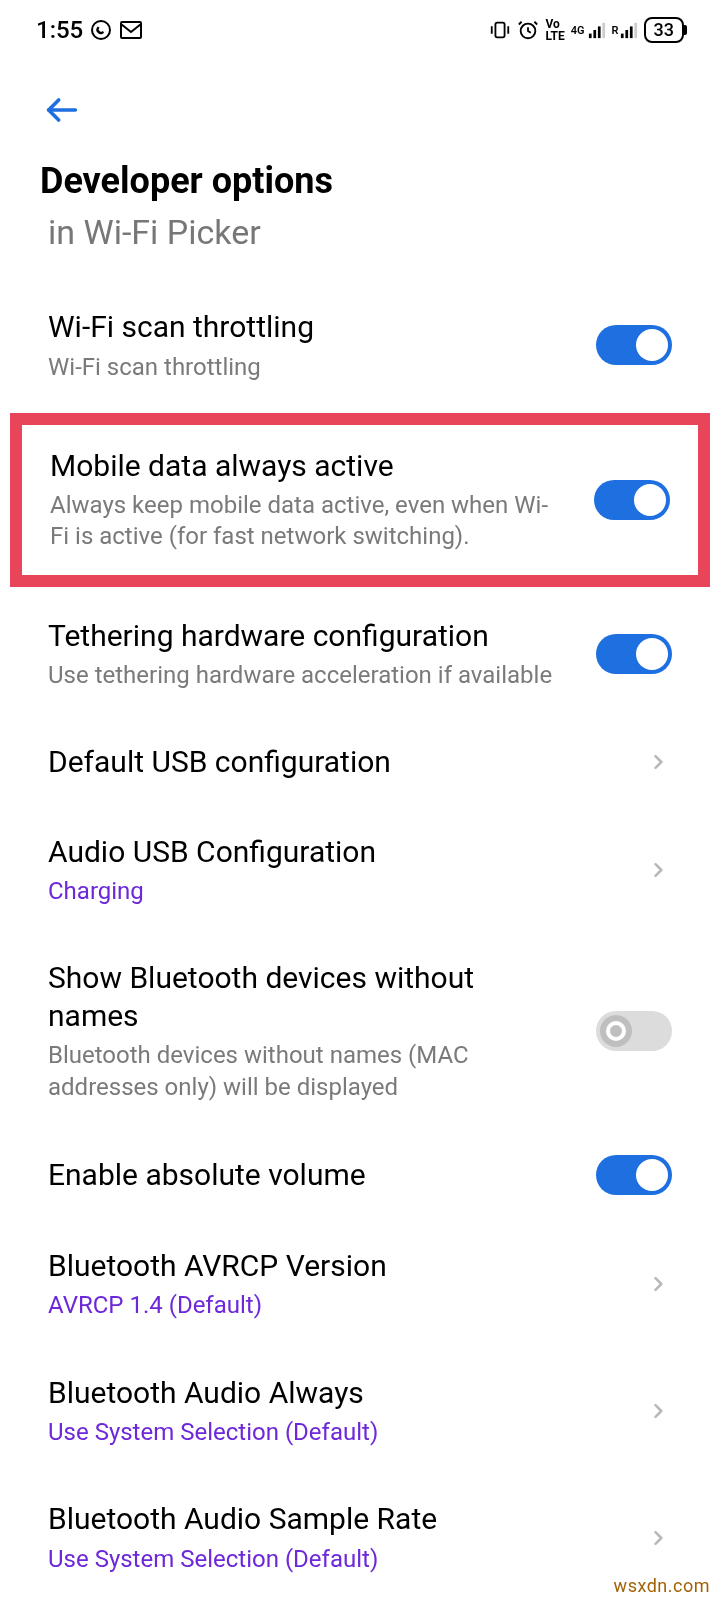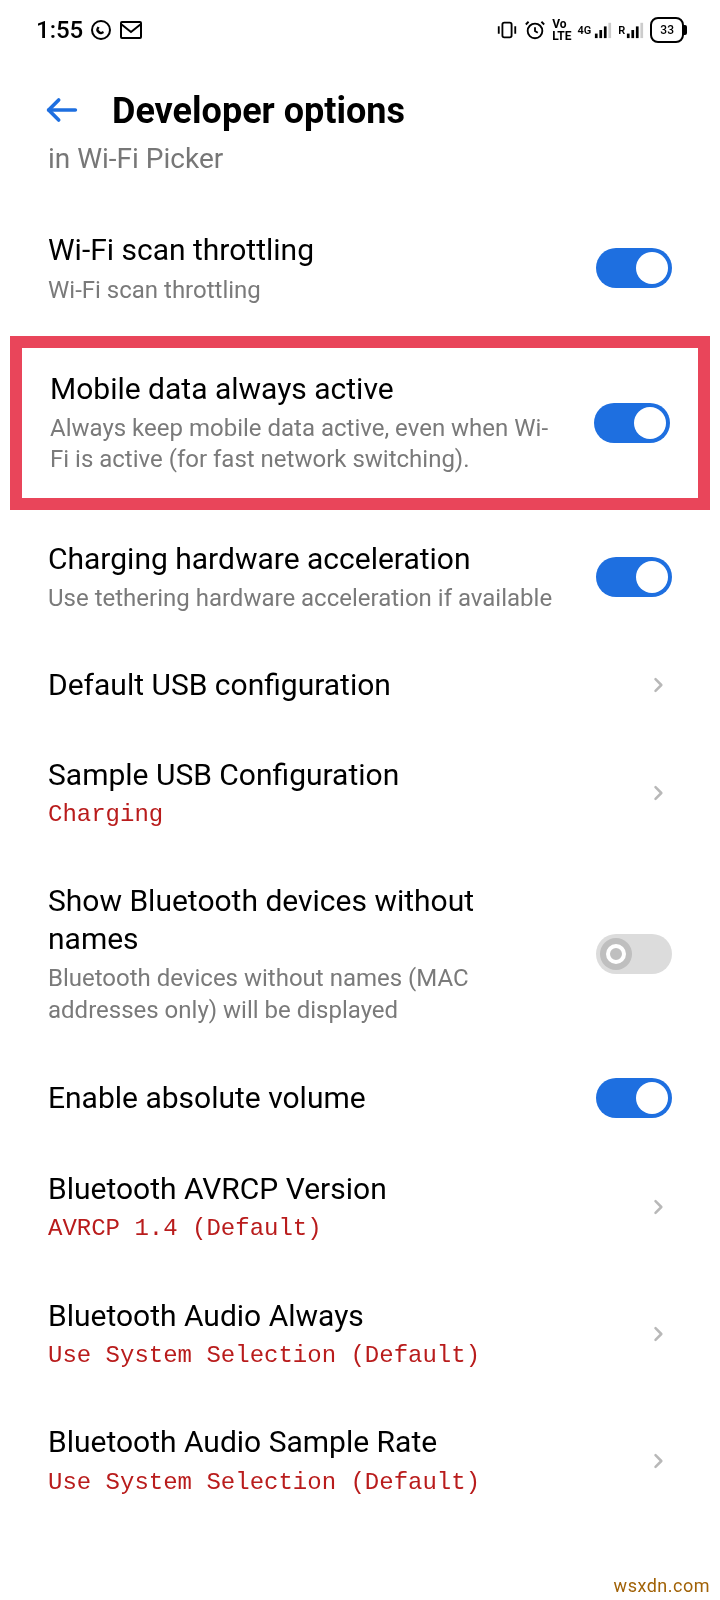--- a/index.html
+++ b/index.html
@@ -1,32 +1,32 @@
 <!DOCTYPE html>
 <html><head>
 <meta charset="utf-8">
 <style>
   * { box-sizing: border-box; margin: 0; padding: 0; }
   html, body { width: 720px; height: 1600px; font-family: -apple-system, Roboto, "Helvetica Neue", Arial, sans-serif; background: #fff; color: #000; overflow: hidden; }
   .statusbar { height: 60px; display: flex; align-items: center; justify-content: space-between; padding: 0 36px; font-size: 24px; font-weight: 500; }
   .status-left, .status-right { display: flex; align-items: center; gap: 6px; }
   .status-right { gap: 6px; }
   .status-icon { display: inline-flex; align-items: center; justify-content: center; }
-  .battery { border: 2px solid #000; border-radius: 8px; padding: 0 8px; font-size: 12px; line-height: 22px; font-weight: 500; position: relative; }
+  .battery { border: 2px solid #000; border-radius: 8px; padding: 0 8px; font-size: 18px; line-height: 22px; font-weight: 500; position: relative; }
   .battery::after { content:""; position:absolute; right:-5px; top:6px; width:3px; height:10px; background:#000; border-radius:0 2px 2px 0;}
-  .header { display: flex; align-items: flex-end; gap: 28px; padding: 28px 40px 12px 40px; }
+  .header { display: flex; align-items: flex-start; gap: 28px; padding: 28px 40px 12px 40px; flex-direction: column; }
   .back { width: 44px; height: 44px; display: flex; align-items: center; justify-content: center; cursor: pointer; }
   .title { font-size: 36px; font-weight: 700; }
   .scroll { padding: 0 0 40px 0; }
-  .partial { color: #777; font-size: 28px; padding: 0 48px 30px 48px; margin-top: -2px; }
+  .partial { color: #777; font-size: 34px; padding: 0 48px 30px 48px; margin-top: -2px; }
   .item { padding: 26px 48px; display: flex; align-items: center; justify-content: flex-end; gap: 24px; cursor: pointer; }
   .item .text { flex: 1; min-width: 0; }
   .item .primary { font-size: 30px; color: #000; font-weight: 400; line-height: 1.25; }
   .item .secondary { font-size: 24px; color: #7a7a7a; margin-top: 6px; line-height: 1.3; }
-  .item .secondary.blue { color: #b91c1c; font-family: Liberation Mono, monospace; }
+  .item .secondary.blue { color: #6d28d9; }
   .toggle { width: 76px; height: 40px; border-radius: 20px; position: relative; flex-shrink: 0; }
   .toggle.on { background: #1e6fe0; }
   .toggle.off { background: #dcdcdc; }
   .toggle .knob { position: absolute; top: 4px; width: 32px; height: 32px; border-radius: 50%; background: #fff; }
   .toggle.on .knob { right: 4px; }
   .toggle.off .knob { left: 4px; background: #bfbfbf; }
   .toggle.off .knob::after { content:""; position:absolute; inset:0; margin:auto; width:12px; height:12px; border:4px solid #fff; border-radius:50%; }
   .chevron { width: 28px; height: 28px; flex-shrink: 0; color: #b8b8b8; display:flex; align-items:center; justify-content:center; }
   .highlight-wrap { border: 12px solid #e9455a; margin: 4px 10px 4px 10px; }
   .highlight-wrap .item { padding: 22px 28px; gap: 36px; }
@@ -118,42 +118,42 @@
         <div class="secondary">Always keep mobile data active, even when Wi-Fi is active (for fast network switching).</div>
       </div>
       <div class="toggle on">
           <div class="knob"></div>
         </div>
     </div>
   </div>
 
   <div class="item">
     <div class="text">
-      <div class="primary">Charging hardware acceleration</div>
+      <div class="primary">Tethering hardware configuration</div>
       <div class="secondary">Use tethering hardware acceleration if available</div>
     </div>
     <div class="toggle on">
         <div class="knob"></div>
       </div>
   </div>
 
   <div class="item">
     <div class="text">
       <div class="primary">Default USB configuration</div>
     </div>
     <div class="chevron">
       <svg width="20" height="20" viewBox="0 0 24 24" fill="none" stroke="currentColor" stroke-width="3" stroke-linecap="round" stroke-linejoin="round">
           <path d="M9 5l7 7-7 7"></path>
         </svg>
     </div>
   </div>
 
   <div class="item">
     <div class="text">
-      <div class="primary">Sample USB Configuration</div>
+      <div class="primary">Audio USB Configuration</div>
       <div class="secondary blue">Charging</div>
     </div>
     <div class="chevron">
       <svg width="20" height="20" viewBox="0 0 24 24" fill="none" stroke="currentColor" stroke-width="3" stroke-linecap="round" stroke-linejoin="round">
           <path d="M9 5l7 7-7 7"></path>
         </svg>
     </div>
   </div>
 
   <div class="item">

